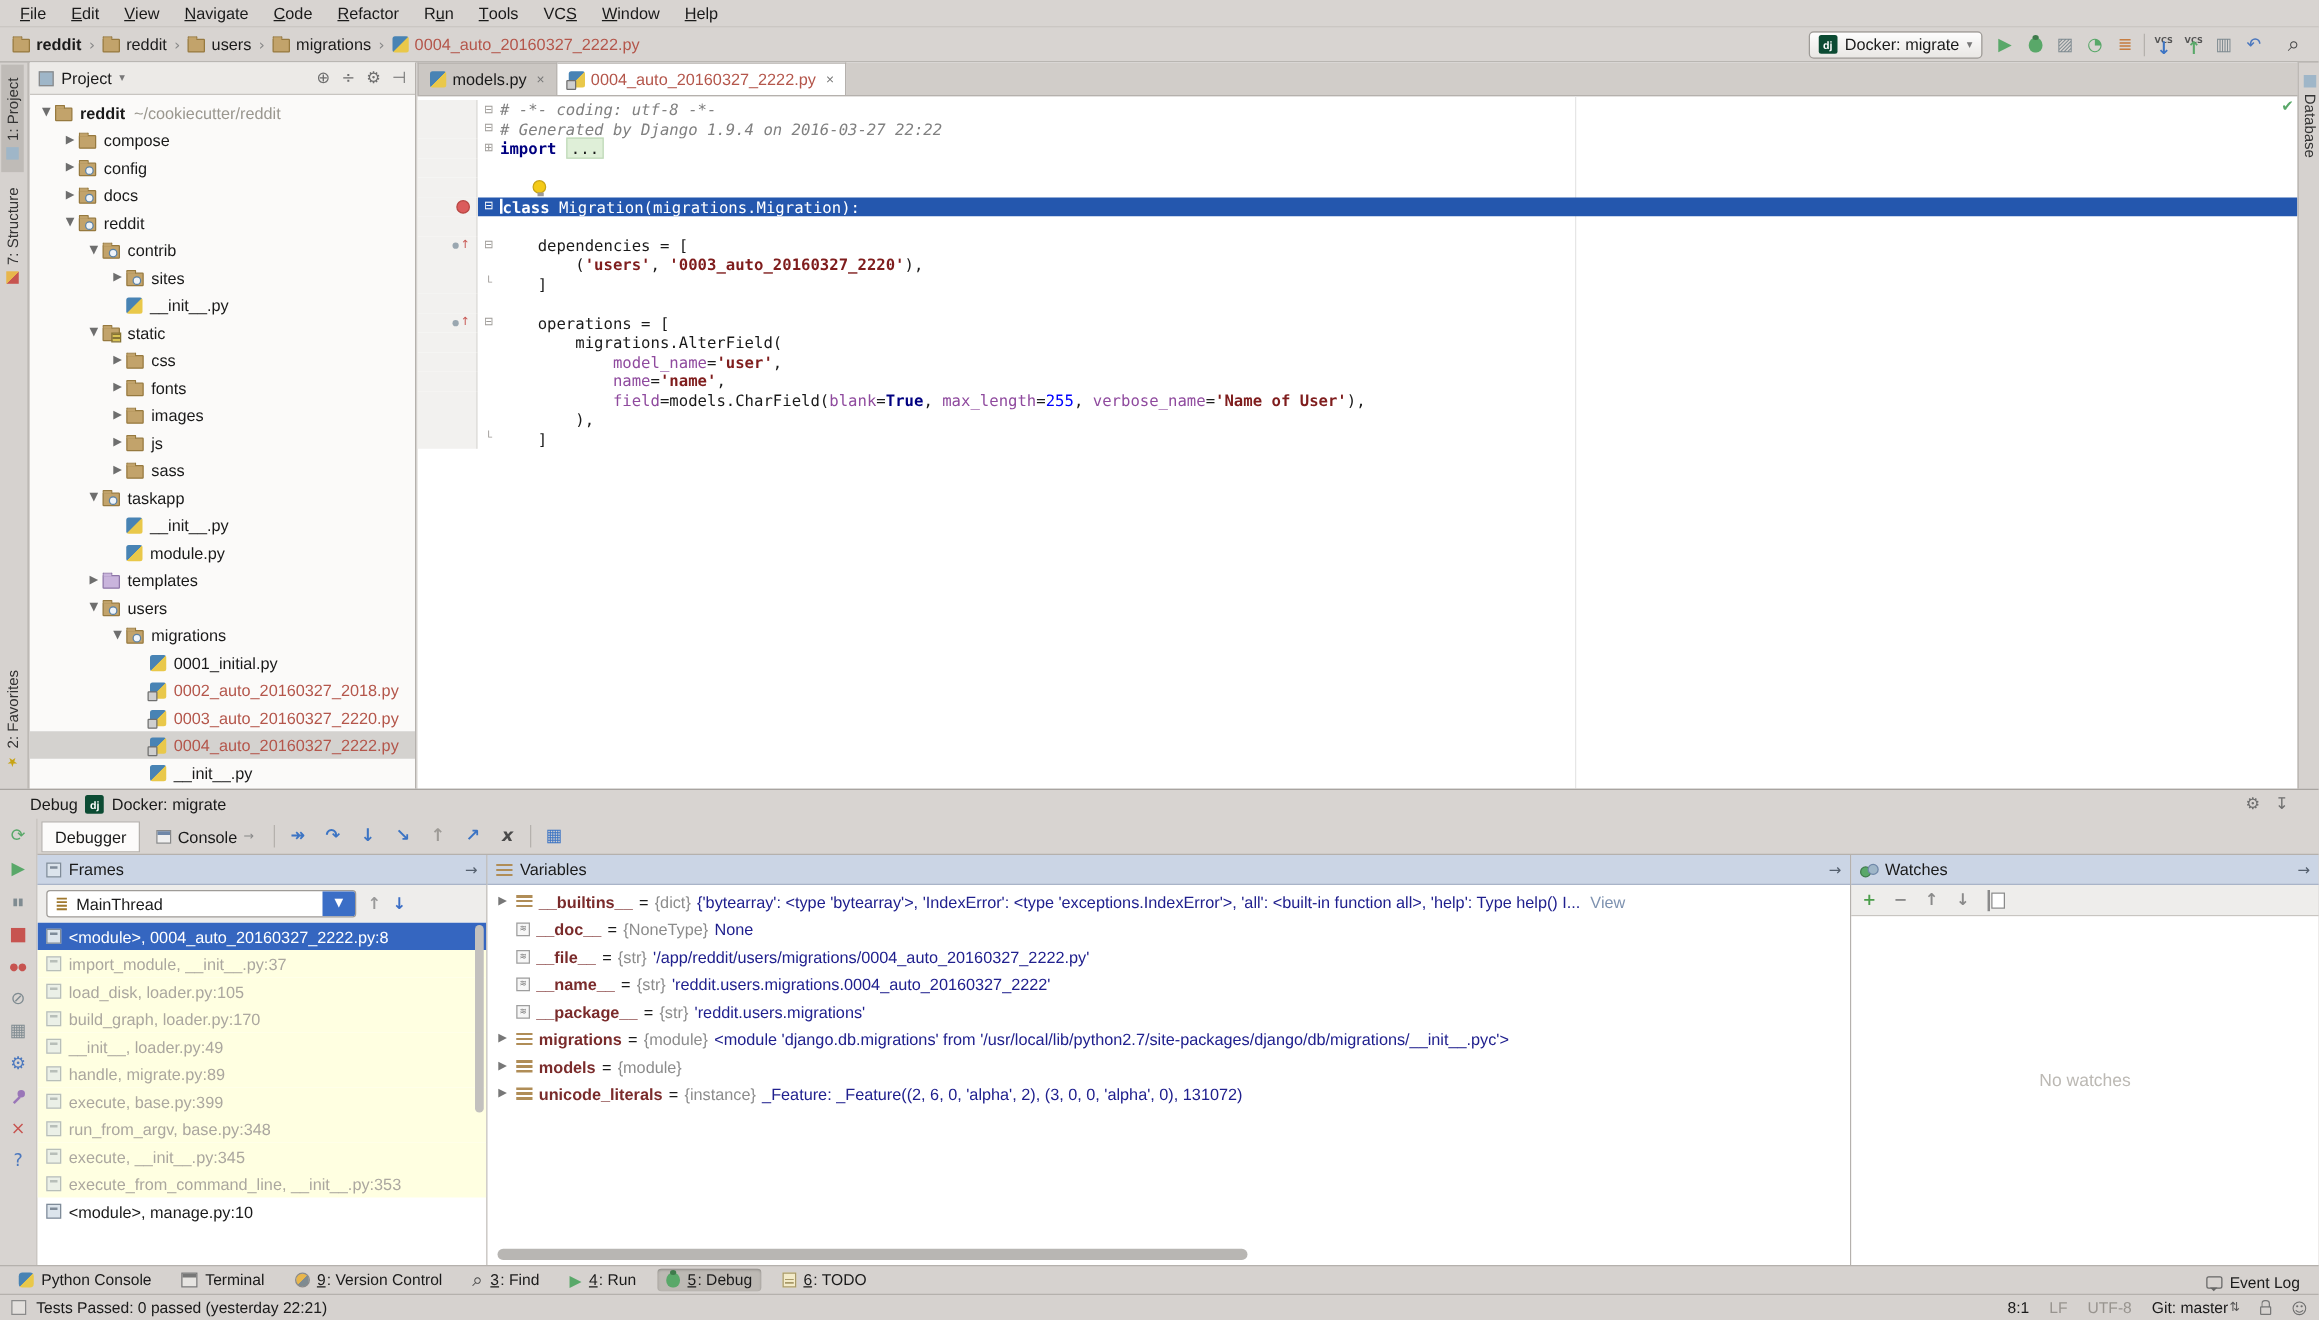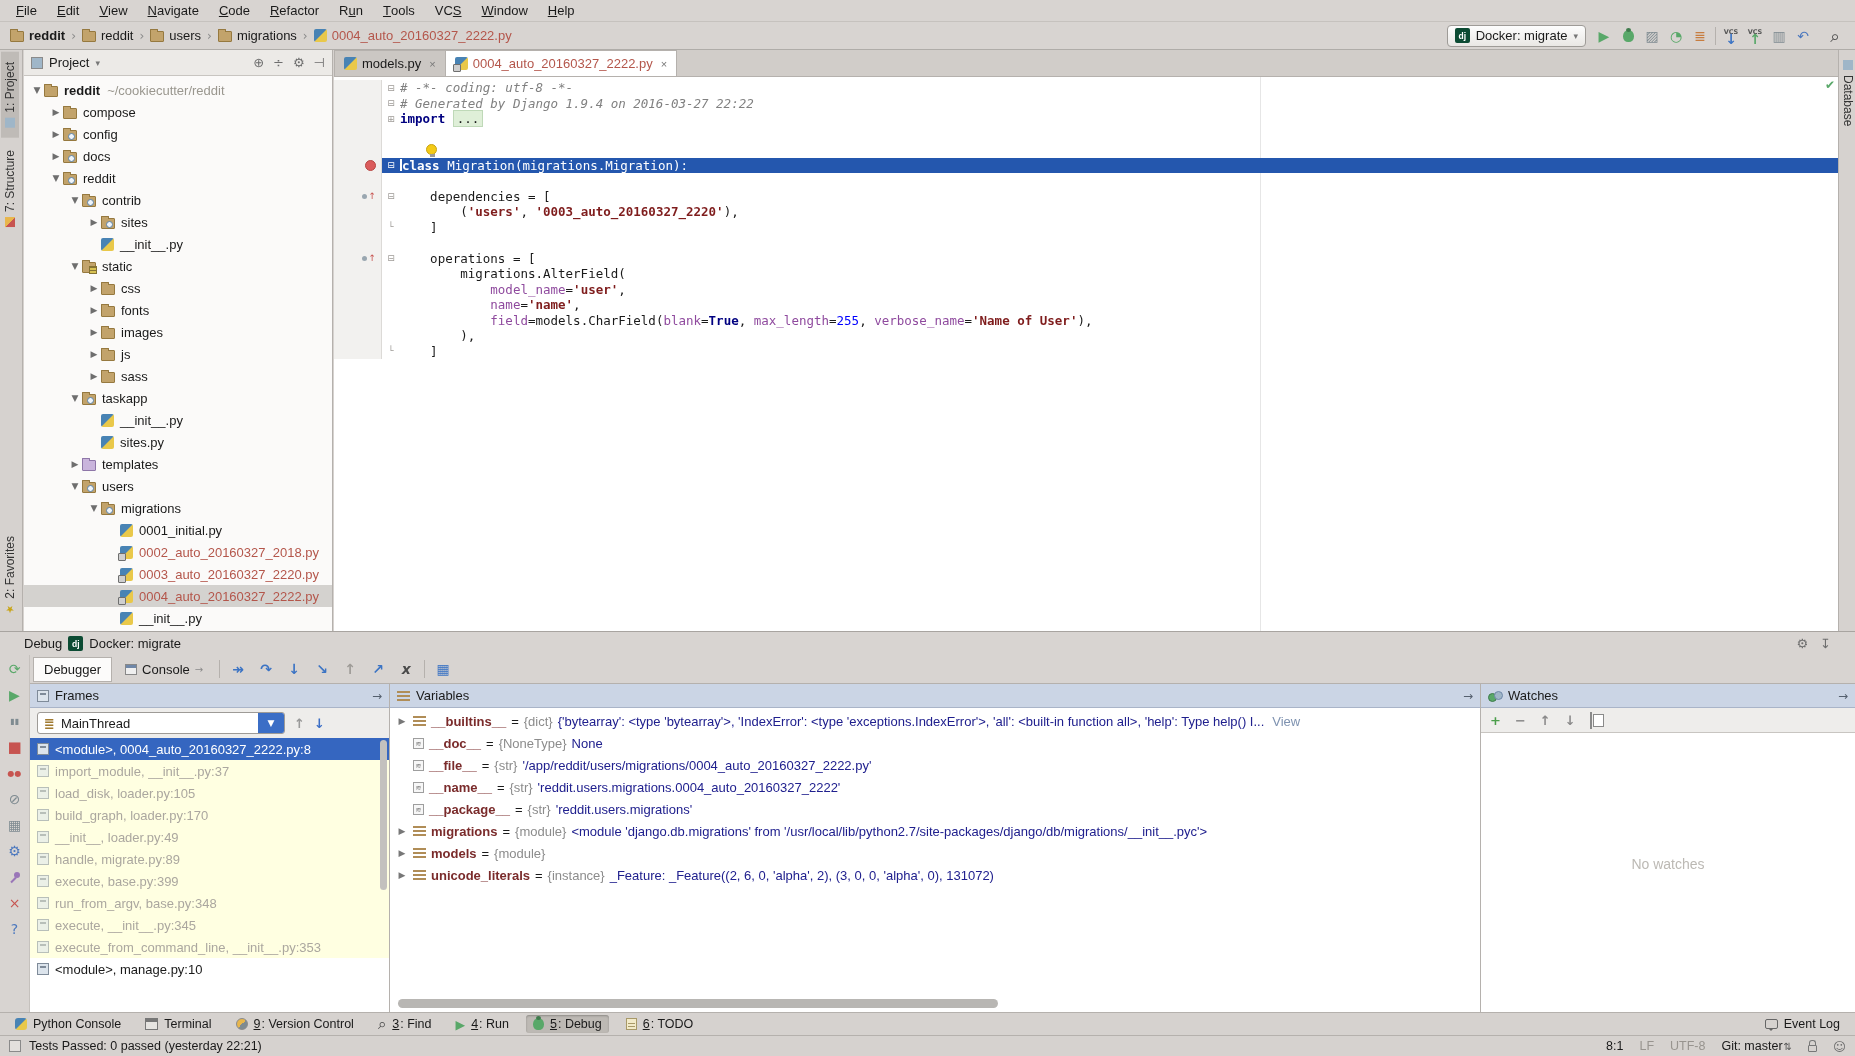--- a/index.html
+++ b/index.html
@@ -190,21 +190,21 @@
   .vval { color:#20208E; }
   .vlink { color:#7E92B0; margin-left:3px; }
   #vars-hscroll { position:absolute; bottom:4px; left:8px; width:600px; height:9px; background:#B8B6B3; border-radius:5px; }
   #watches-toolbar { height:25px; flex:none; background:#EEEDEB; border-bottom:1px solid #C8C5C1;
     display:flex; align-items:center; gap:14px; padding:0 9px; }
   #watches-body { flex:1; background:#fff; position:relative; }
   #no-watches { position:absolute; top:44%; width:100%; text-align:center; color:#BCB9B4; font-size:14px; }
 
   
   #toolwin-bar { position:absolute; top:1012px; left:0; right:0; height:23px;
-    display:flex; align-items:center; gap:10px; padding:0 8px; border-top:1px solid #B5B1AD; font-size:12.5px; }
+    display:flex; align-items:flex-end; gap:10px; padding:0 8px; border-top:1px solid #B5B1AD; font-size:12.5px; }
   .twitem { display:flex; align-items:center; gap:6px; padding:2px 7px; border-radius:3px; }
   .twitem.active { background:#BDB9B4; box-shadow:inset 0 1px 2px rgba(0,0,0,.25); }
   .twitem .u { text-decoration:underline; }
   #toolwin-right { margin-left:auto; display:flex; align-items:center; gap:6px; }
   #status-bar { position:absolute; top:1035px; left:0; right:0; height:21px;
     display:flex; align-items:center; gap:8px; padding:0 9px; border-top:1px solid #B5B1AD; font-size:12.5px; }
   #status-right { margin-left:auto; display:flex; align-items:center; gap:16px; }
   .muted { color:#98948F; }
 </style>
 </head>
@@ -386,21 +386,21 @@
           <span class="tlabel">taskapp</span>
         </div>
         <div class="trow" style="padding-left: 63px;">
           <span class="arrow g"></span>
           <span class="ic-py"></span>
           <span class="tlabel">__init__.py</span>
         </div>
         <div class="trow" style="padding-left: 63px;">
           <span class="arrow g"></span>
           <span class="ic-py"></span>
-          <span class="tlabel">sites.py</span>
+          <span class="tlabel">module.py</span>
         </div>
         <div class="trow" style="padding-left: 44px;">
           <span class="arrow g">▶</span>
           <span class="ic-folder ic-tpl"></span>
           <span class="tlabel">templates</span>
         </div>
         <div class="trow" style="padding-left: 44px;">
           <span class="arrow g">▼</span>
           <span class="ic-folder ic-pkg"></span>
           <span class="tlabel">users</span>

